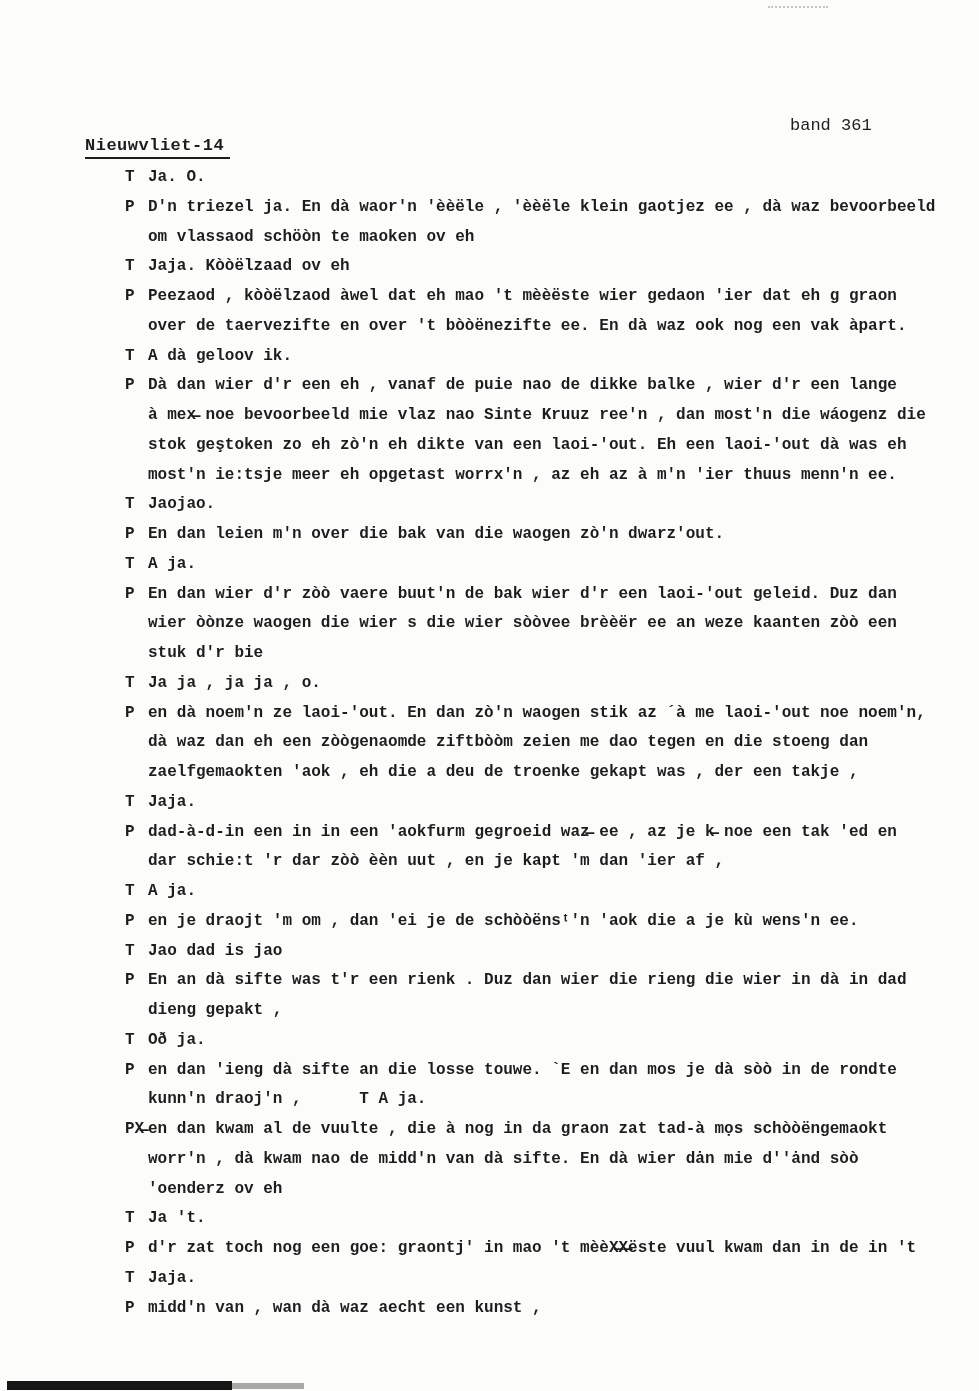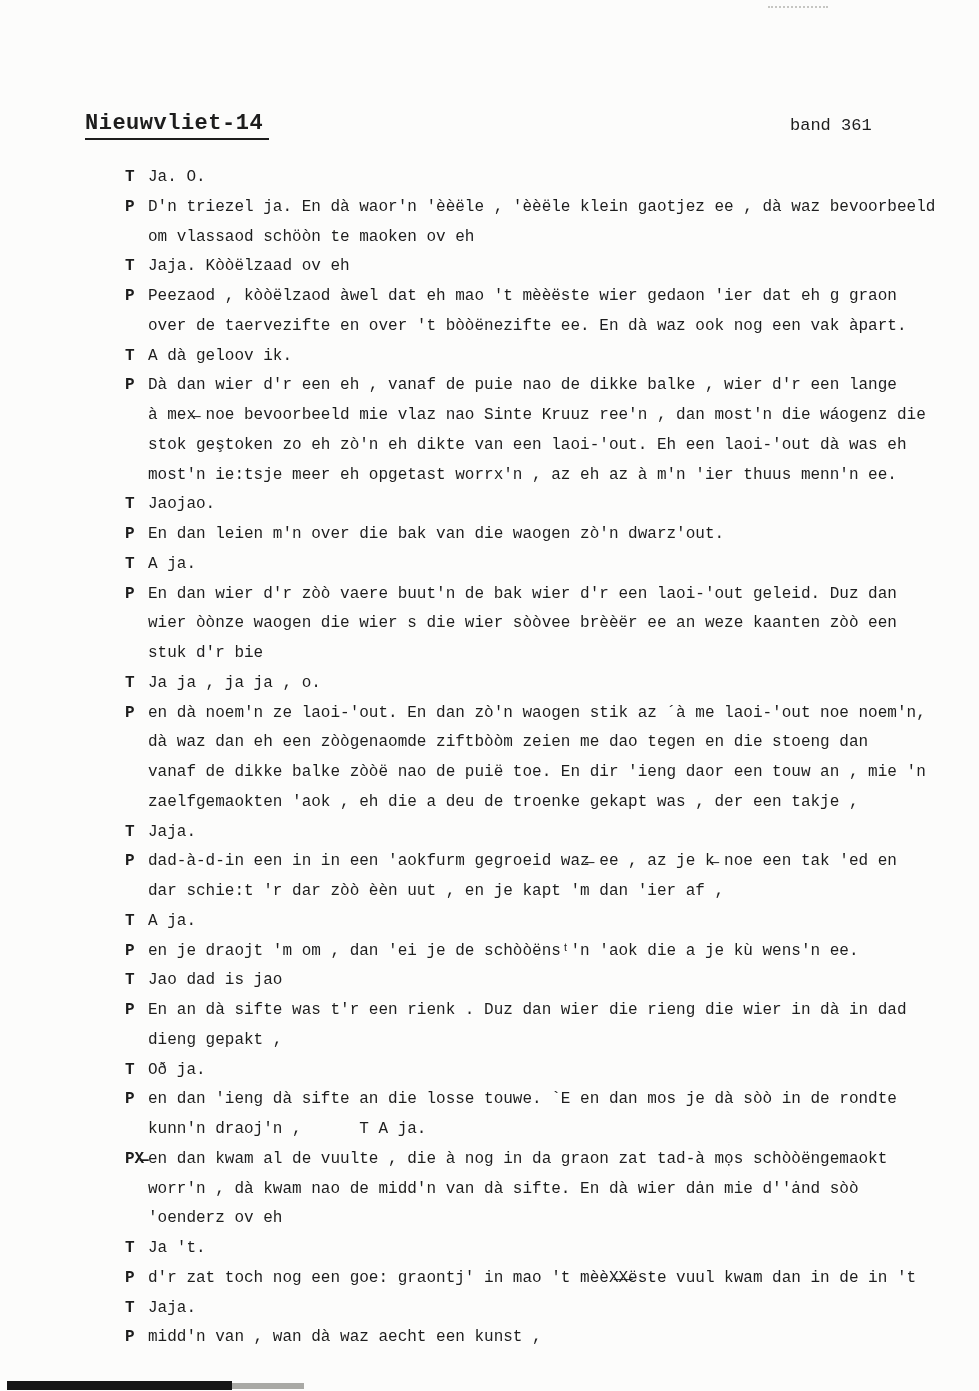--- a/index.html
+++ b/index.html
@@ -22,22 +22,22 @@
     left: 768px;
     top: 6px;
     width: 60px;
     height: 0;
     border-top: 2px dotted #b9b9b4;
     opacity: 0.8;
   }
   .doc-title {
     position: absolute;
     left: 85px;
-    top: 111px;
-    font-size: 22px;
+    top: 136px;
+    font-size: 17px;
     font-weight: 600;
     letter-spacing: 0.5px;
     border-bottom: 2px solid #1d1d1d;
     padding: 0 6px 2px 0;
     white-space: pre;
   }
   .band-label {
     position: absolute;
     left: 754px;
     top: 116px;
@@ -59,21 +59,21 @@
     font-size: 16px;
     line-height: 22px;
   }
   .spk {
     flex: 0 0 23px;
     white-space: pre;
     font-weight: 600;
   }
   .txt {
     white-space: pre;
-    font-weight: 400;
+    font-weight: 700;
   }
   
   .bottom-bar {
     position: absolute;
     left: 7px;
     top: 1381px;
     width: 225px;
     height: 9px;
     background: #161616;
   }
@@ -173,24 +173,20 @@
       <div class="line">
         <span class="spk">P</span>
         <span class="txt">en dà noem'n ze laoi-'out. En dan zò'n waogen stik az ´à me laoi-'out noe noem'n,</span>
       </div>
       <div class="line">
         <span class="spk"></span>
         <span class="txt">dà waz dan eh een zòògenaomde ziftbòòm zeien me dao tegen en die stoeng dan</span>
       </div>
       <div class="line">
         <span class="spk"></span>
-        <span class="txt">vanaf de dikke balke zòòë nao de puië toe. En dir 'ieng daor een touw an , mie 'n</span>
-      </div>
-      <div class="line">
-        <span class="spk"></span>
         <span class="txt">zaelfgemaokten 'aok , eh die a deu de troenke gekapt was , der een takje ,</span>
       </div>
       <div class="line">
         <span class="spk">T</span>
         <span class="txt">Jaja.</span>
       </div>
       <div class="line">
         <span class="spk">P</span>
         <span class="txt">dad-à-d-in een in in een 'aokfurm gegroeid waz̶ ee , az je k̶ noe een tak 'ed en</span>
       </div>

